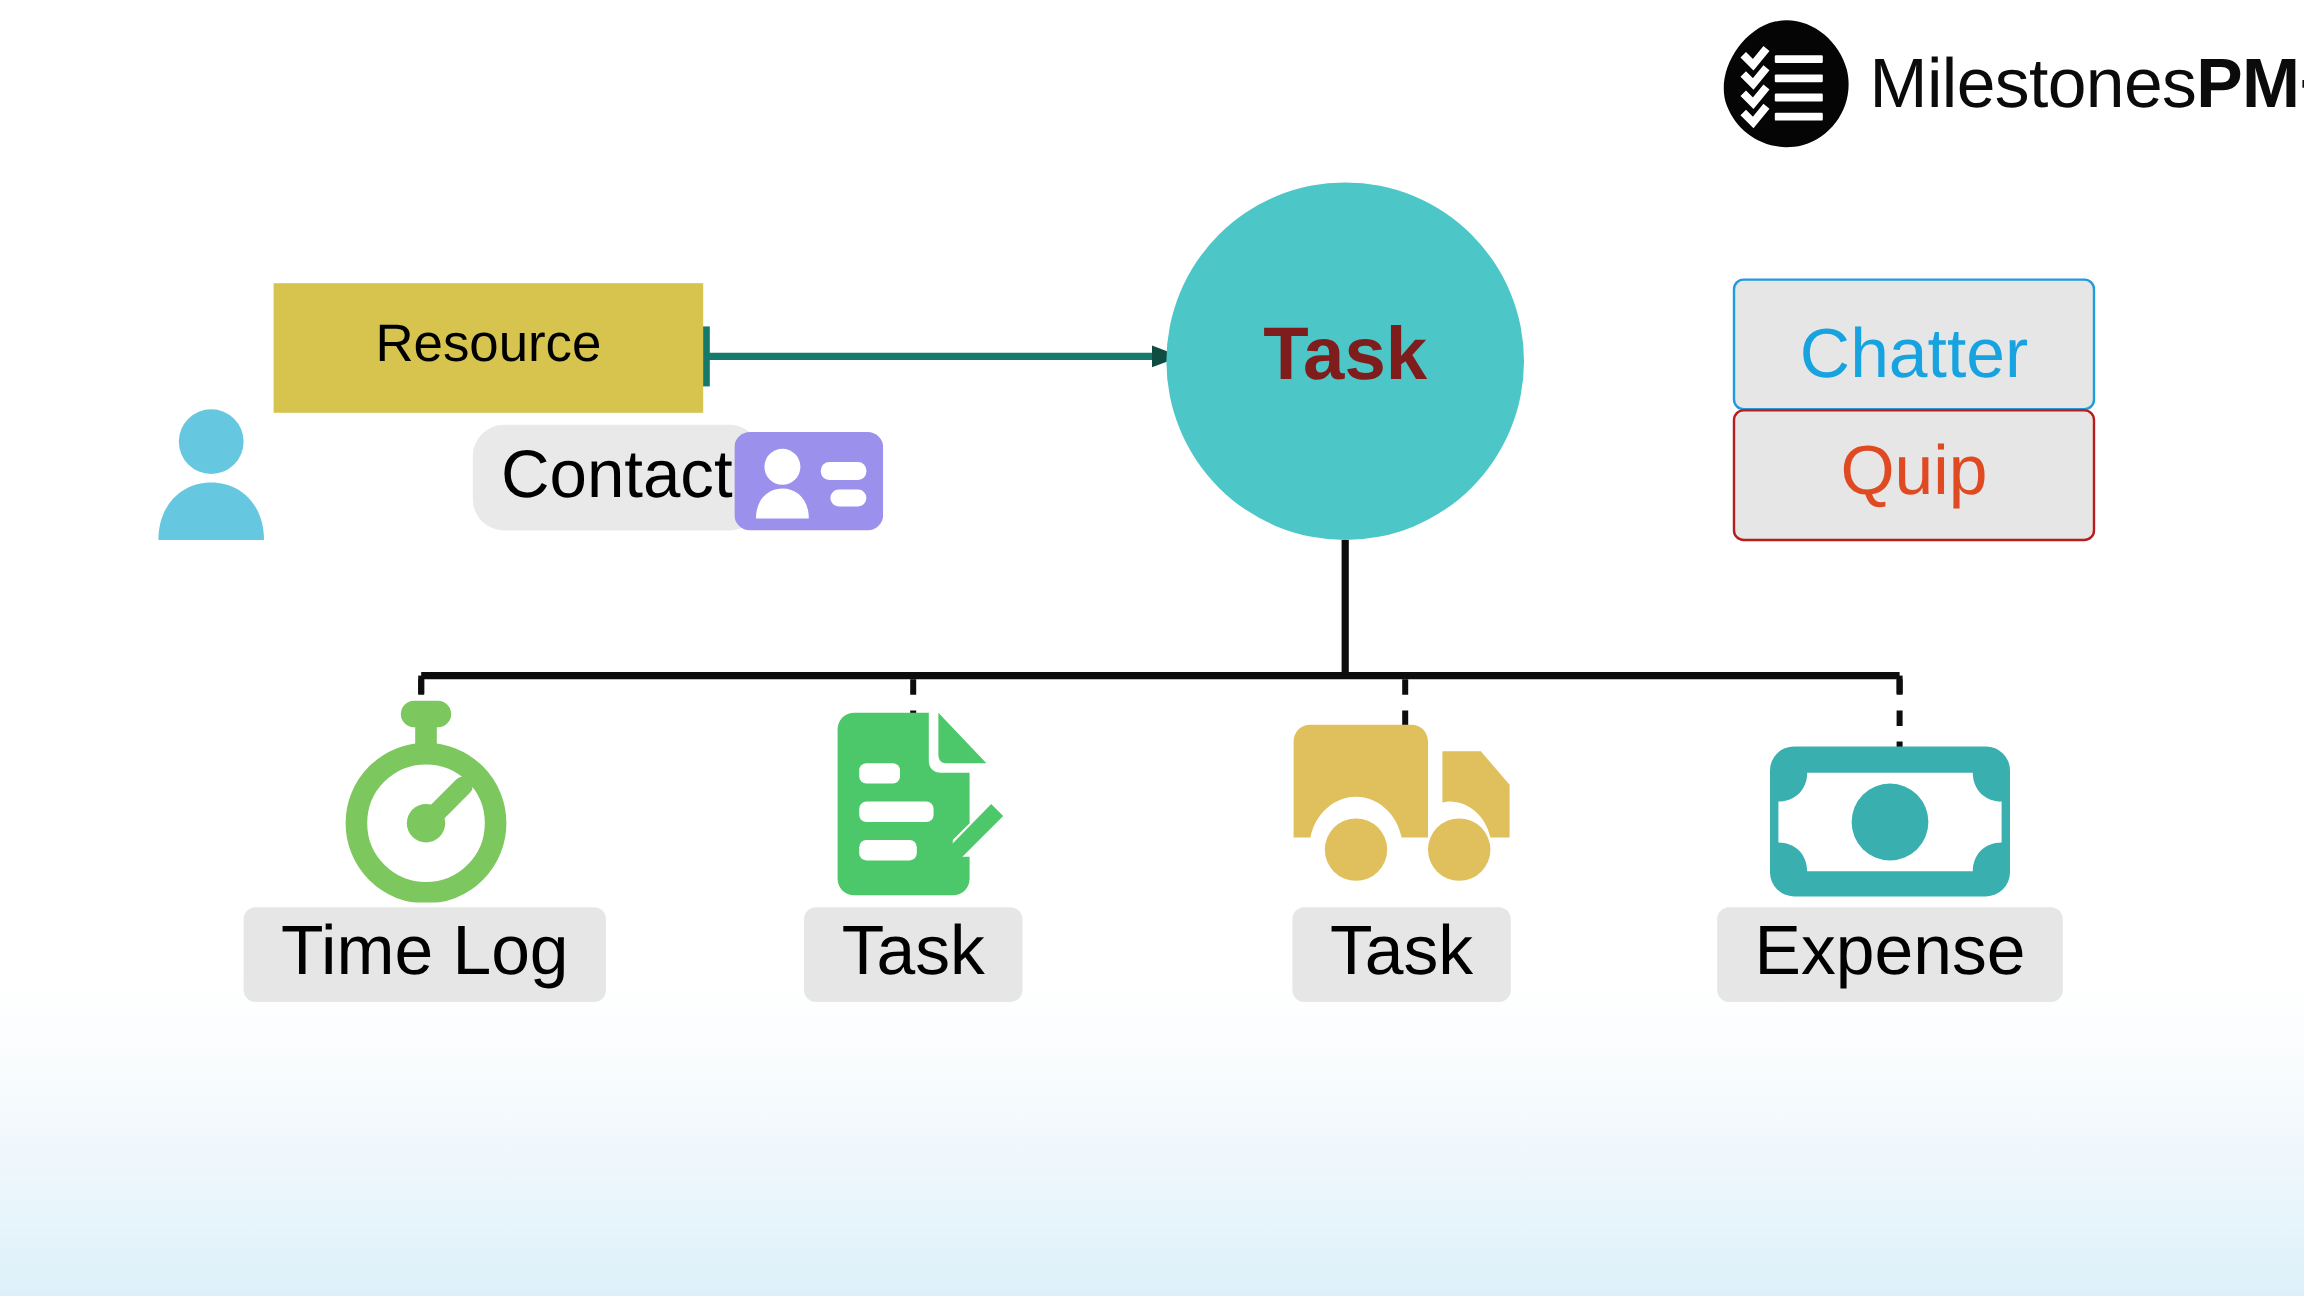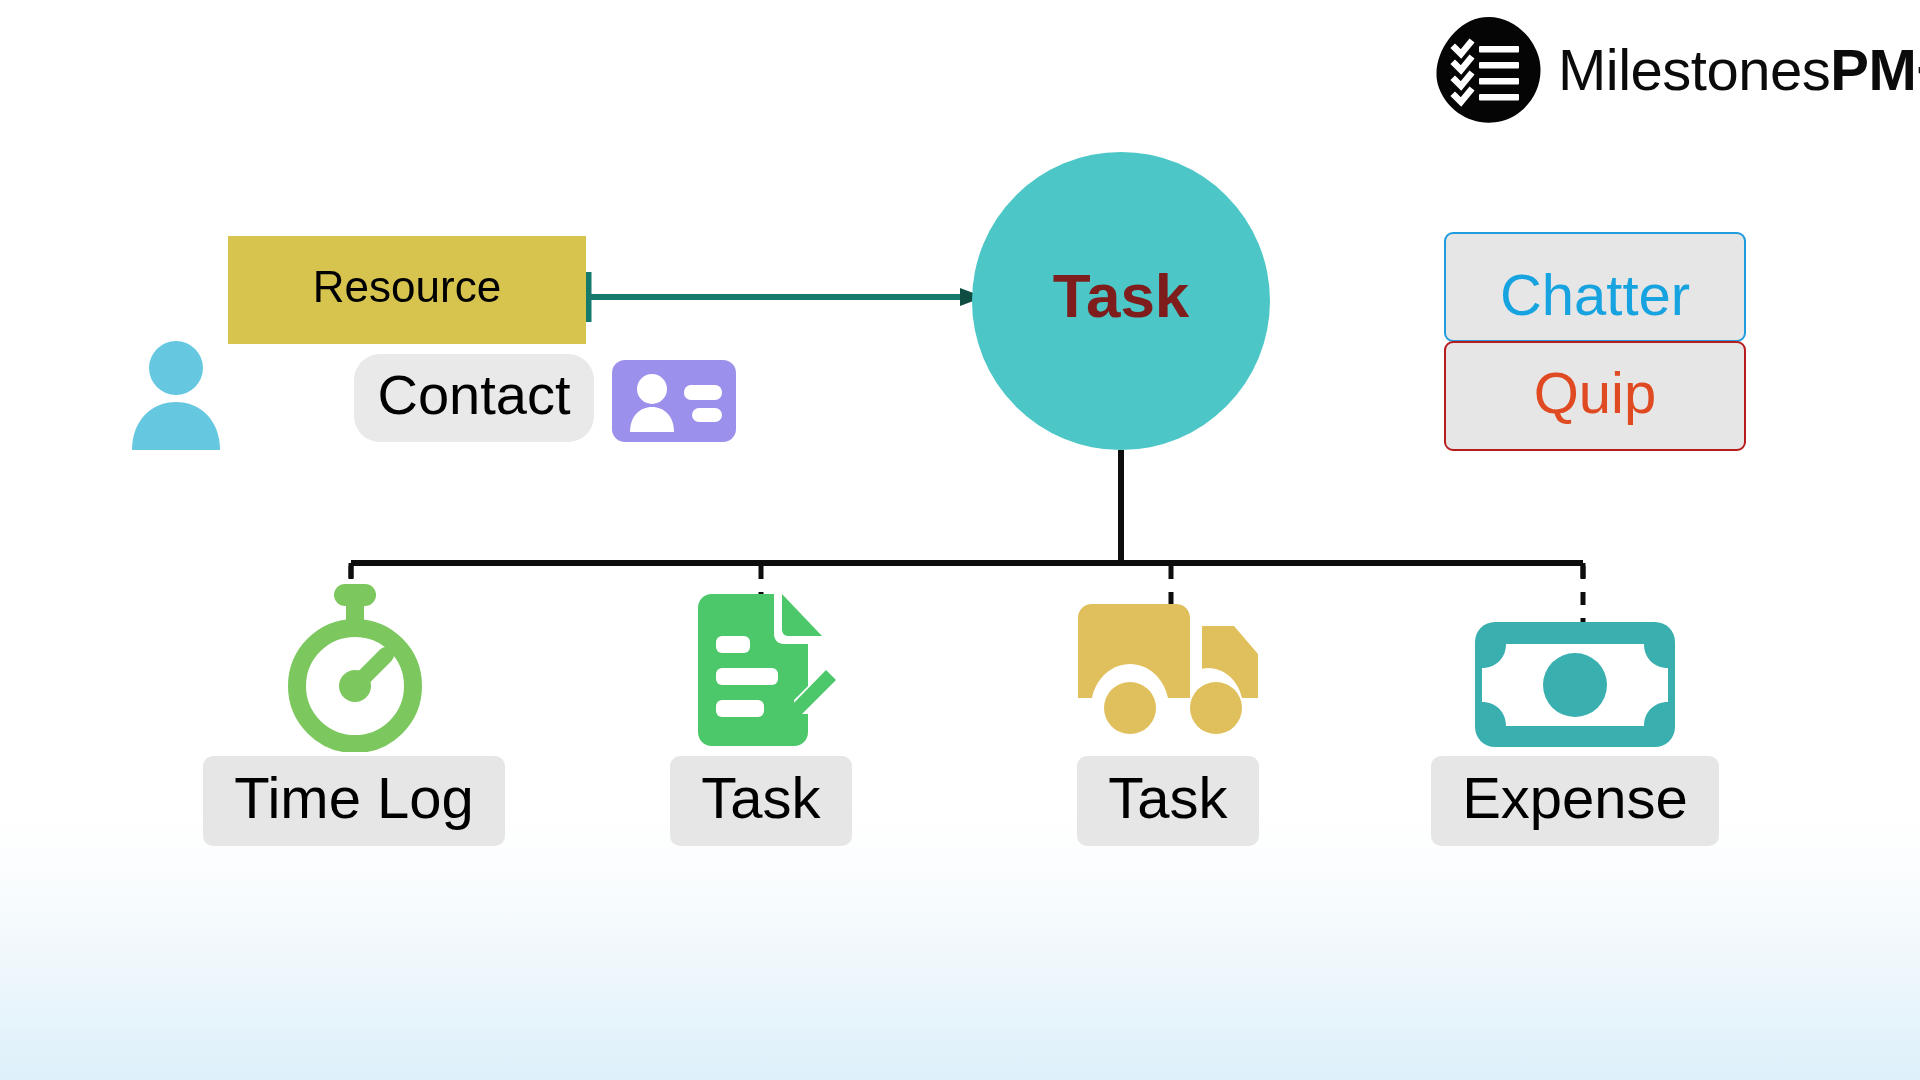--- a/index.html
+++ b/index.html
@@ -121,21 +121,21 @@
     padding-bottom: 6px;
     white-space: nowrap;
   }
   .pill-user {
     left: 188px;
     top: 354px;
     width: 176px;
     height: 88px;
   }
   .pill-contact {
-    left: 354px;
+    left: 394px;
     top: 354px;
     width: 240px;
     height: 88px;
   }
 
   
   .contact-card-icon {
     position: absolute;
     left: 612px;
     top: 360px;
@@ -212,21 +212,21 @@
   .node-icon {
     height: 170px;
     display: flex;
     align-items: flex-end;
     justify-content: center;
     margin-bottom: 4px;
   }
   .node-label {
     background: #e6e6e6;
     border-radius: 10px;
-    height: 90px;
+    height: 79px;
     min-width: 180px;
     padding: 0 31px;
     box-sizing: border-box;
     display: flex;
     align-items: center;
     justify-content: center;
   }
   .node-label span {
     font-size: 58px;
     color: #000000;

